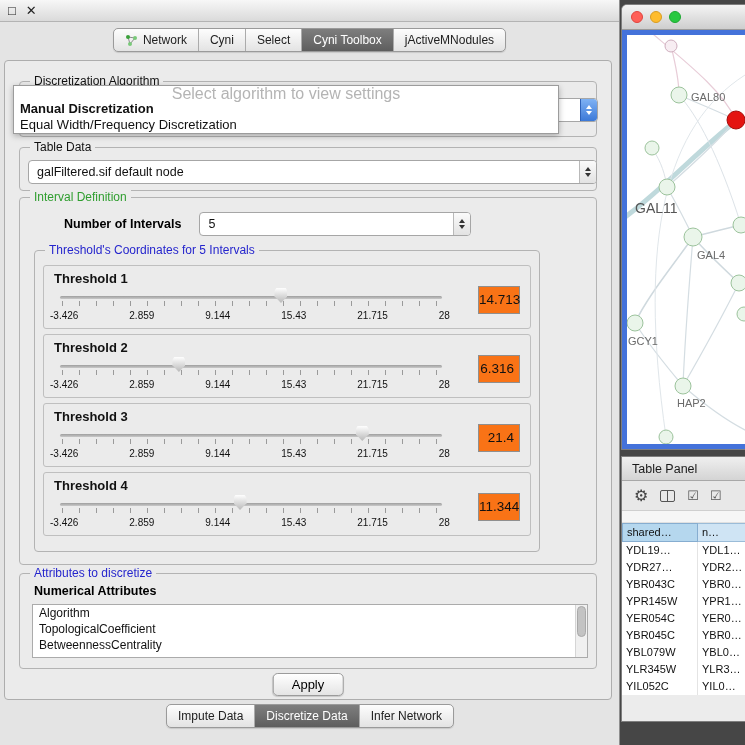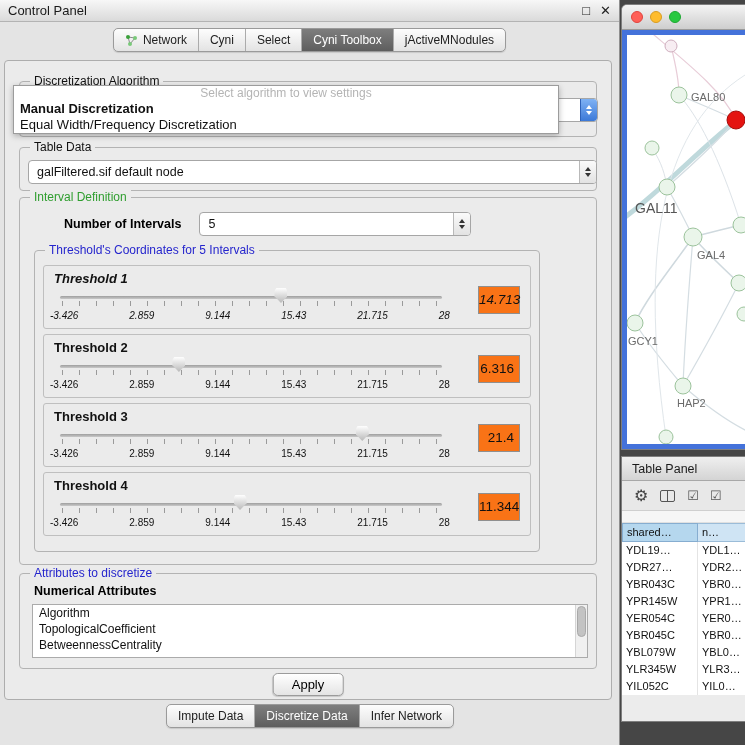--- a/index.html
+++ b/index.html
@@ -75,41 +75,41 @@
 
   
   .alg-group { left:14px; top:20px; width:578px; height:56px; }
   .alg-combo { position:absolute; left:6px; top:16px; width:572px; }
 
   .popup {
     position:absolute; left:8px; top:24px; width:546px; height:49px;
     background:#fff; border:1px solid #9c9c9c; z-index:5;
     box-shadow:0 2px 6px rgba(0,0,0,.28);
   }
-  .popup-hint { text-align:center; color:#b4b4b4; font-size:12px; line-height:15px; }
+  .popup-hint { text-align:center; color:#b4b4b4; font-size:16px; line-height:15px; }
   .popup-opt { font-size:13px; line-height:16px; padding-left:6px; white-space:nowrap; }
   .popup-opt.bold { font-weight:bold; }
 
   
   .td-group { left:14px; top:86px; width:578px; height:44px; }
   .td-group .combo { position:absolute; left:8px; top:12px; width:569px; }
 
   
   .interval-group { left:14px; top:136px; width:578px; height:368px; }
   .count-row { position:absolute; left:0; top:14px; width:100%; display:flex; align-items:center; }
   .bold-label { font-weight:bold; font-size:12.5px; color:#000000; }
   .count-row .bold-label { margin-left:44px; }
   .count-combo { width:272px; margin-left:18px; }
 
   .thresholds-group { left:14px; top:52px; width:506px; height:302px; }
   .threshold {
     position:relative; height:64px; margin:0 8px 5px 8px;
     border:1px solid #bfbfbf; border-radius:3px; background:#ebebeb;
   }
-  .threshold:first-of-type { margin-top:14px;font-style:italic; }
+  .threshold:first-of-type { margin-top:14px; }
   .th-label { position:absolute; left:10px; top:5px; font-weight:bold; font-size:13px; }
   .slider { position:absolute; left:16px; right:88px; top:22px; height:18px; }
   .track {
     position:absolute; left:0; right:0; top:8px; height:3px;
     background:linear-gradient(#9e9e9e,#c9c9c9); border-radius:2px;
   }
   .ticks {
     position:absolute; left:2px; right:2px; top:13px; height:5px;
     background:repeating-linear-gradient(90deg,#9a9a9a 0 1px,transparent 1px 17px);
   }
@@ -206,21 +206,20 @@
     width:76px; border-right:1px solid #e4e4e4; font-size:11px;
     padding:2px 0 0 4px; white-space:nowrap; overflow:hidden;
   }
   .tp-row .c2 { flex:1; font-size:11px; padding:2px 0 0 4px; white-space:nowrap; overflow:hidden; }
 </style>
 </head>
 <body>
 
 <div class="control-panel">
   <div class="titlebar">
-    <span class="title">Control Panel</span>
     <span class="win-btns">
       <span>□</span>
       <span>✕</span>
     </span>
   </div>
 
   <div class="tabrow">
     <div class="seg">
       <div class="seg-item">
         <svg width="13" height="13" viewBox="0 0 13 13">

